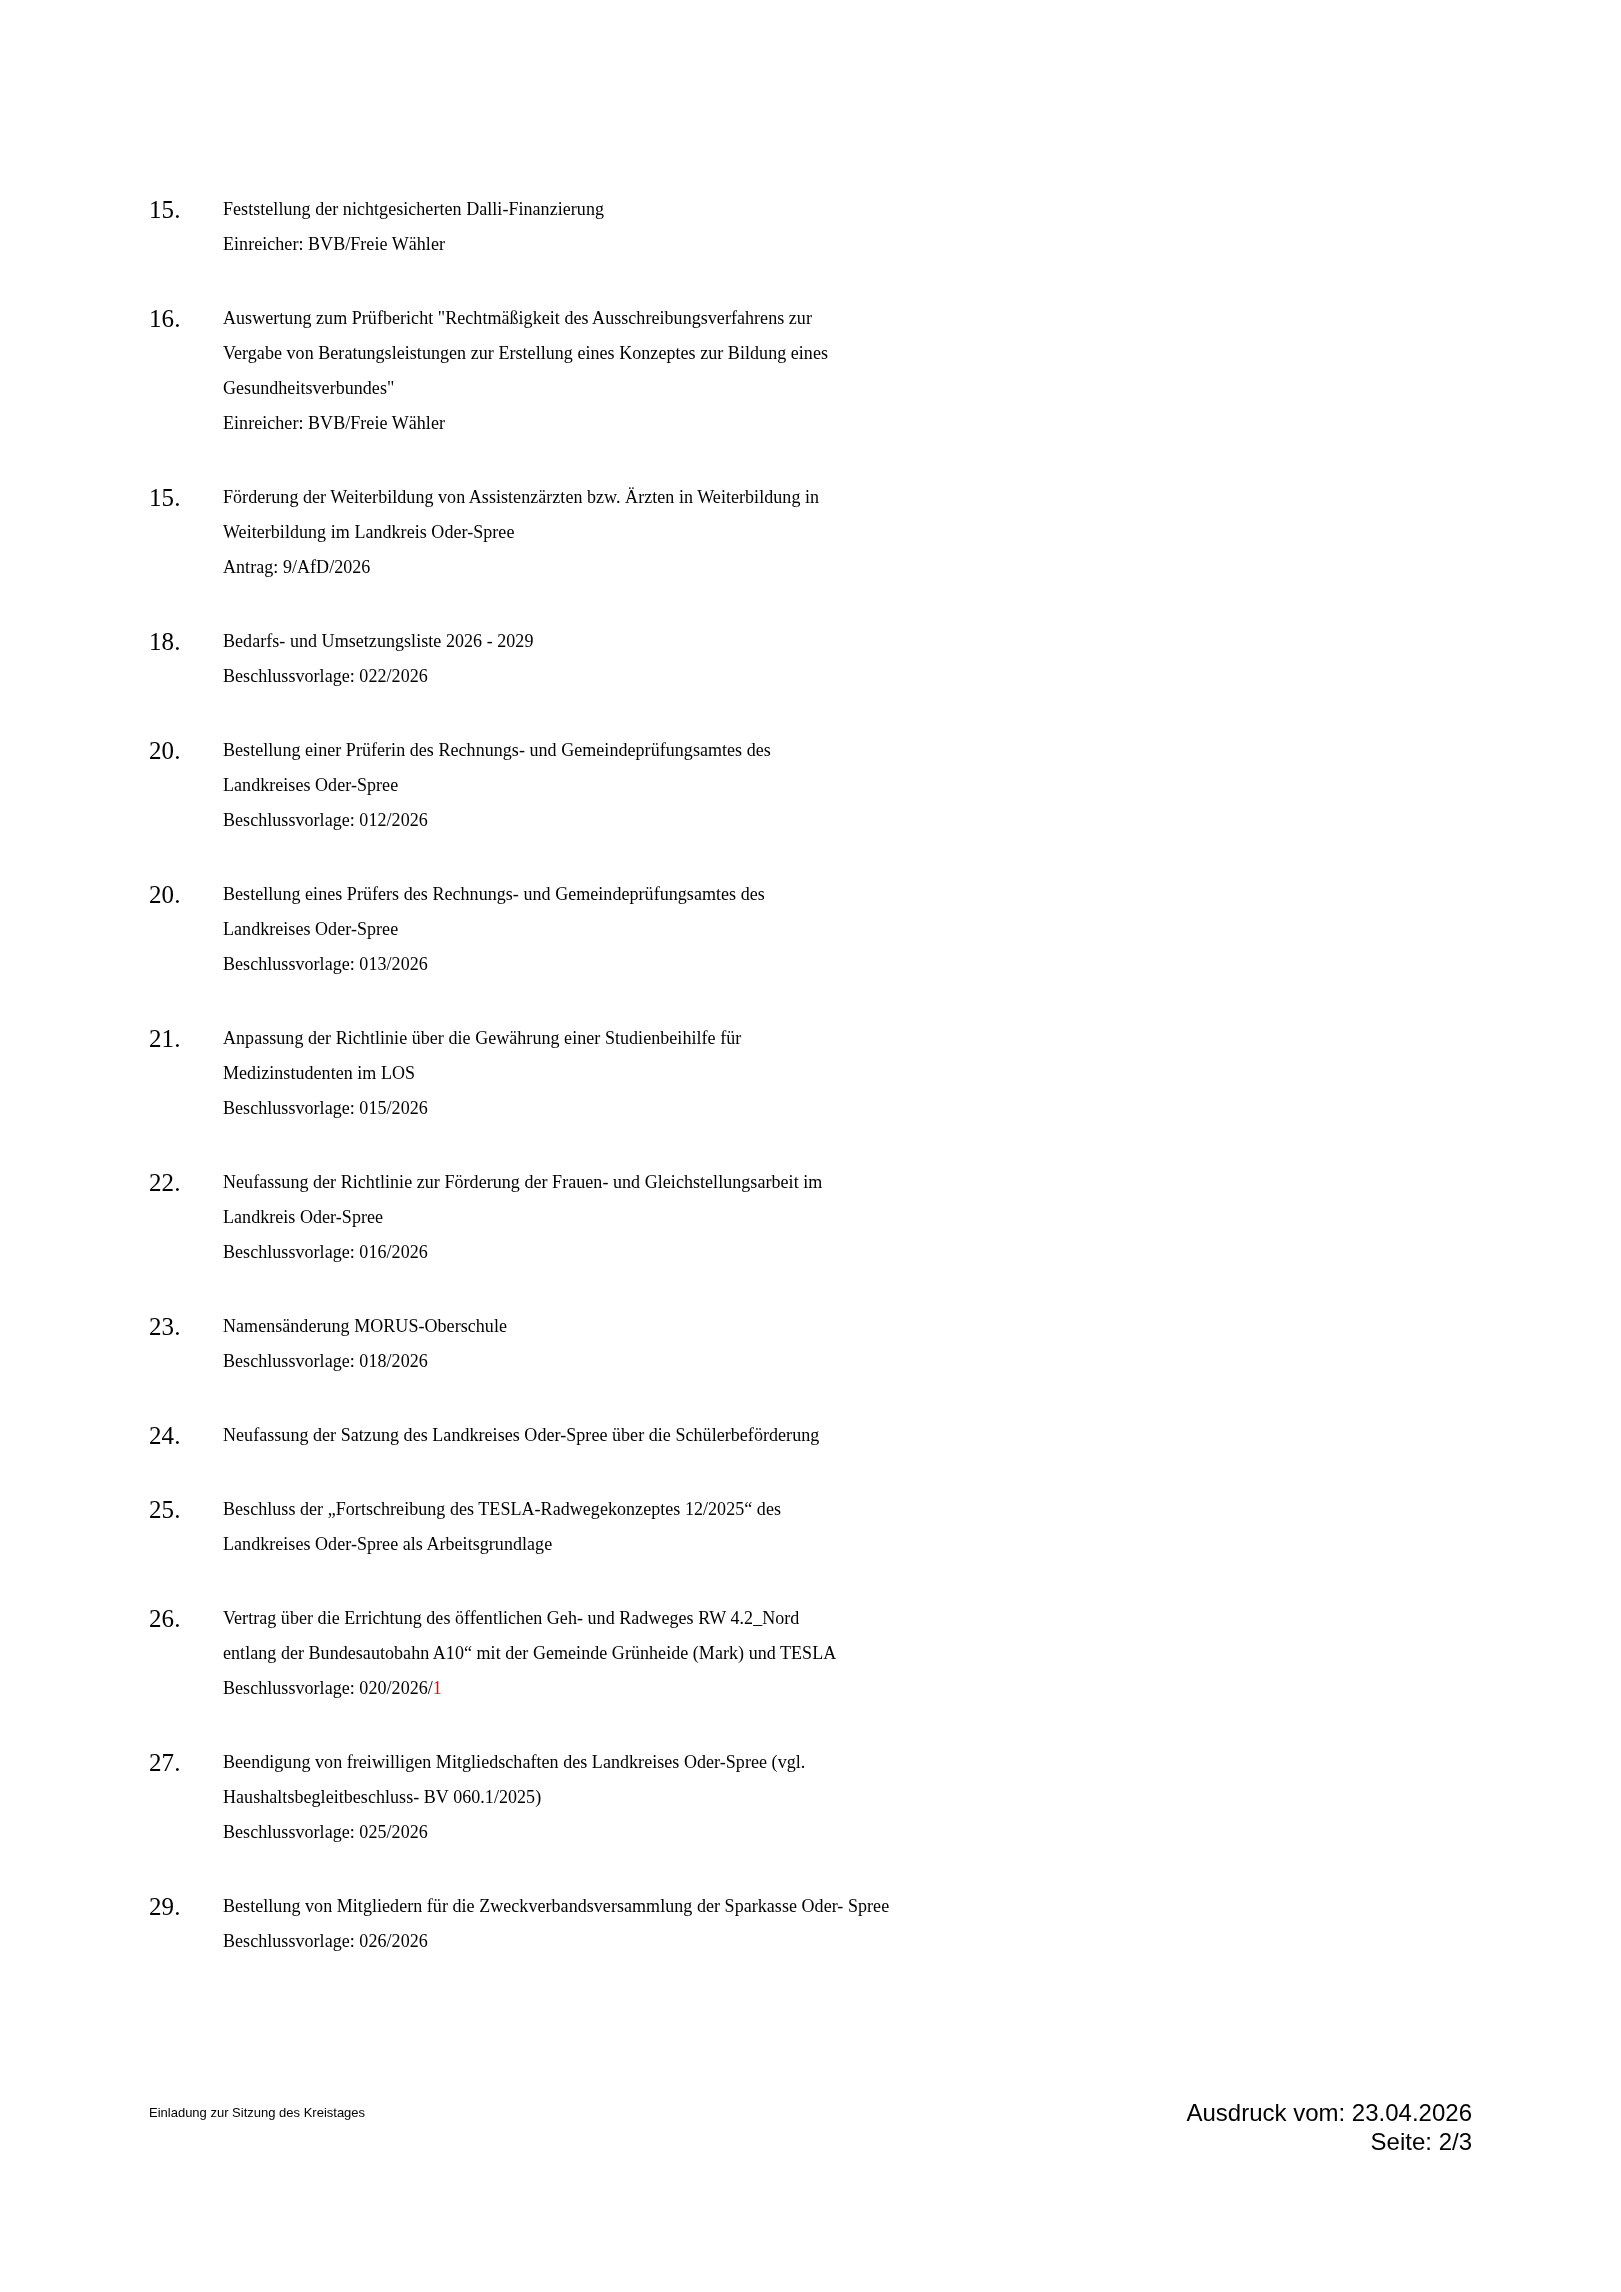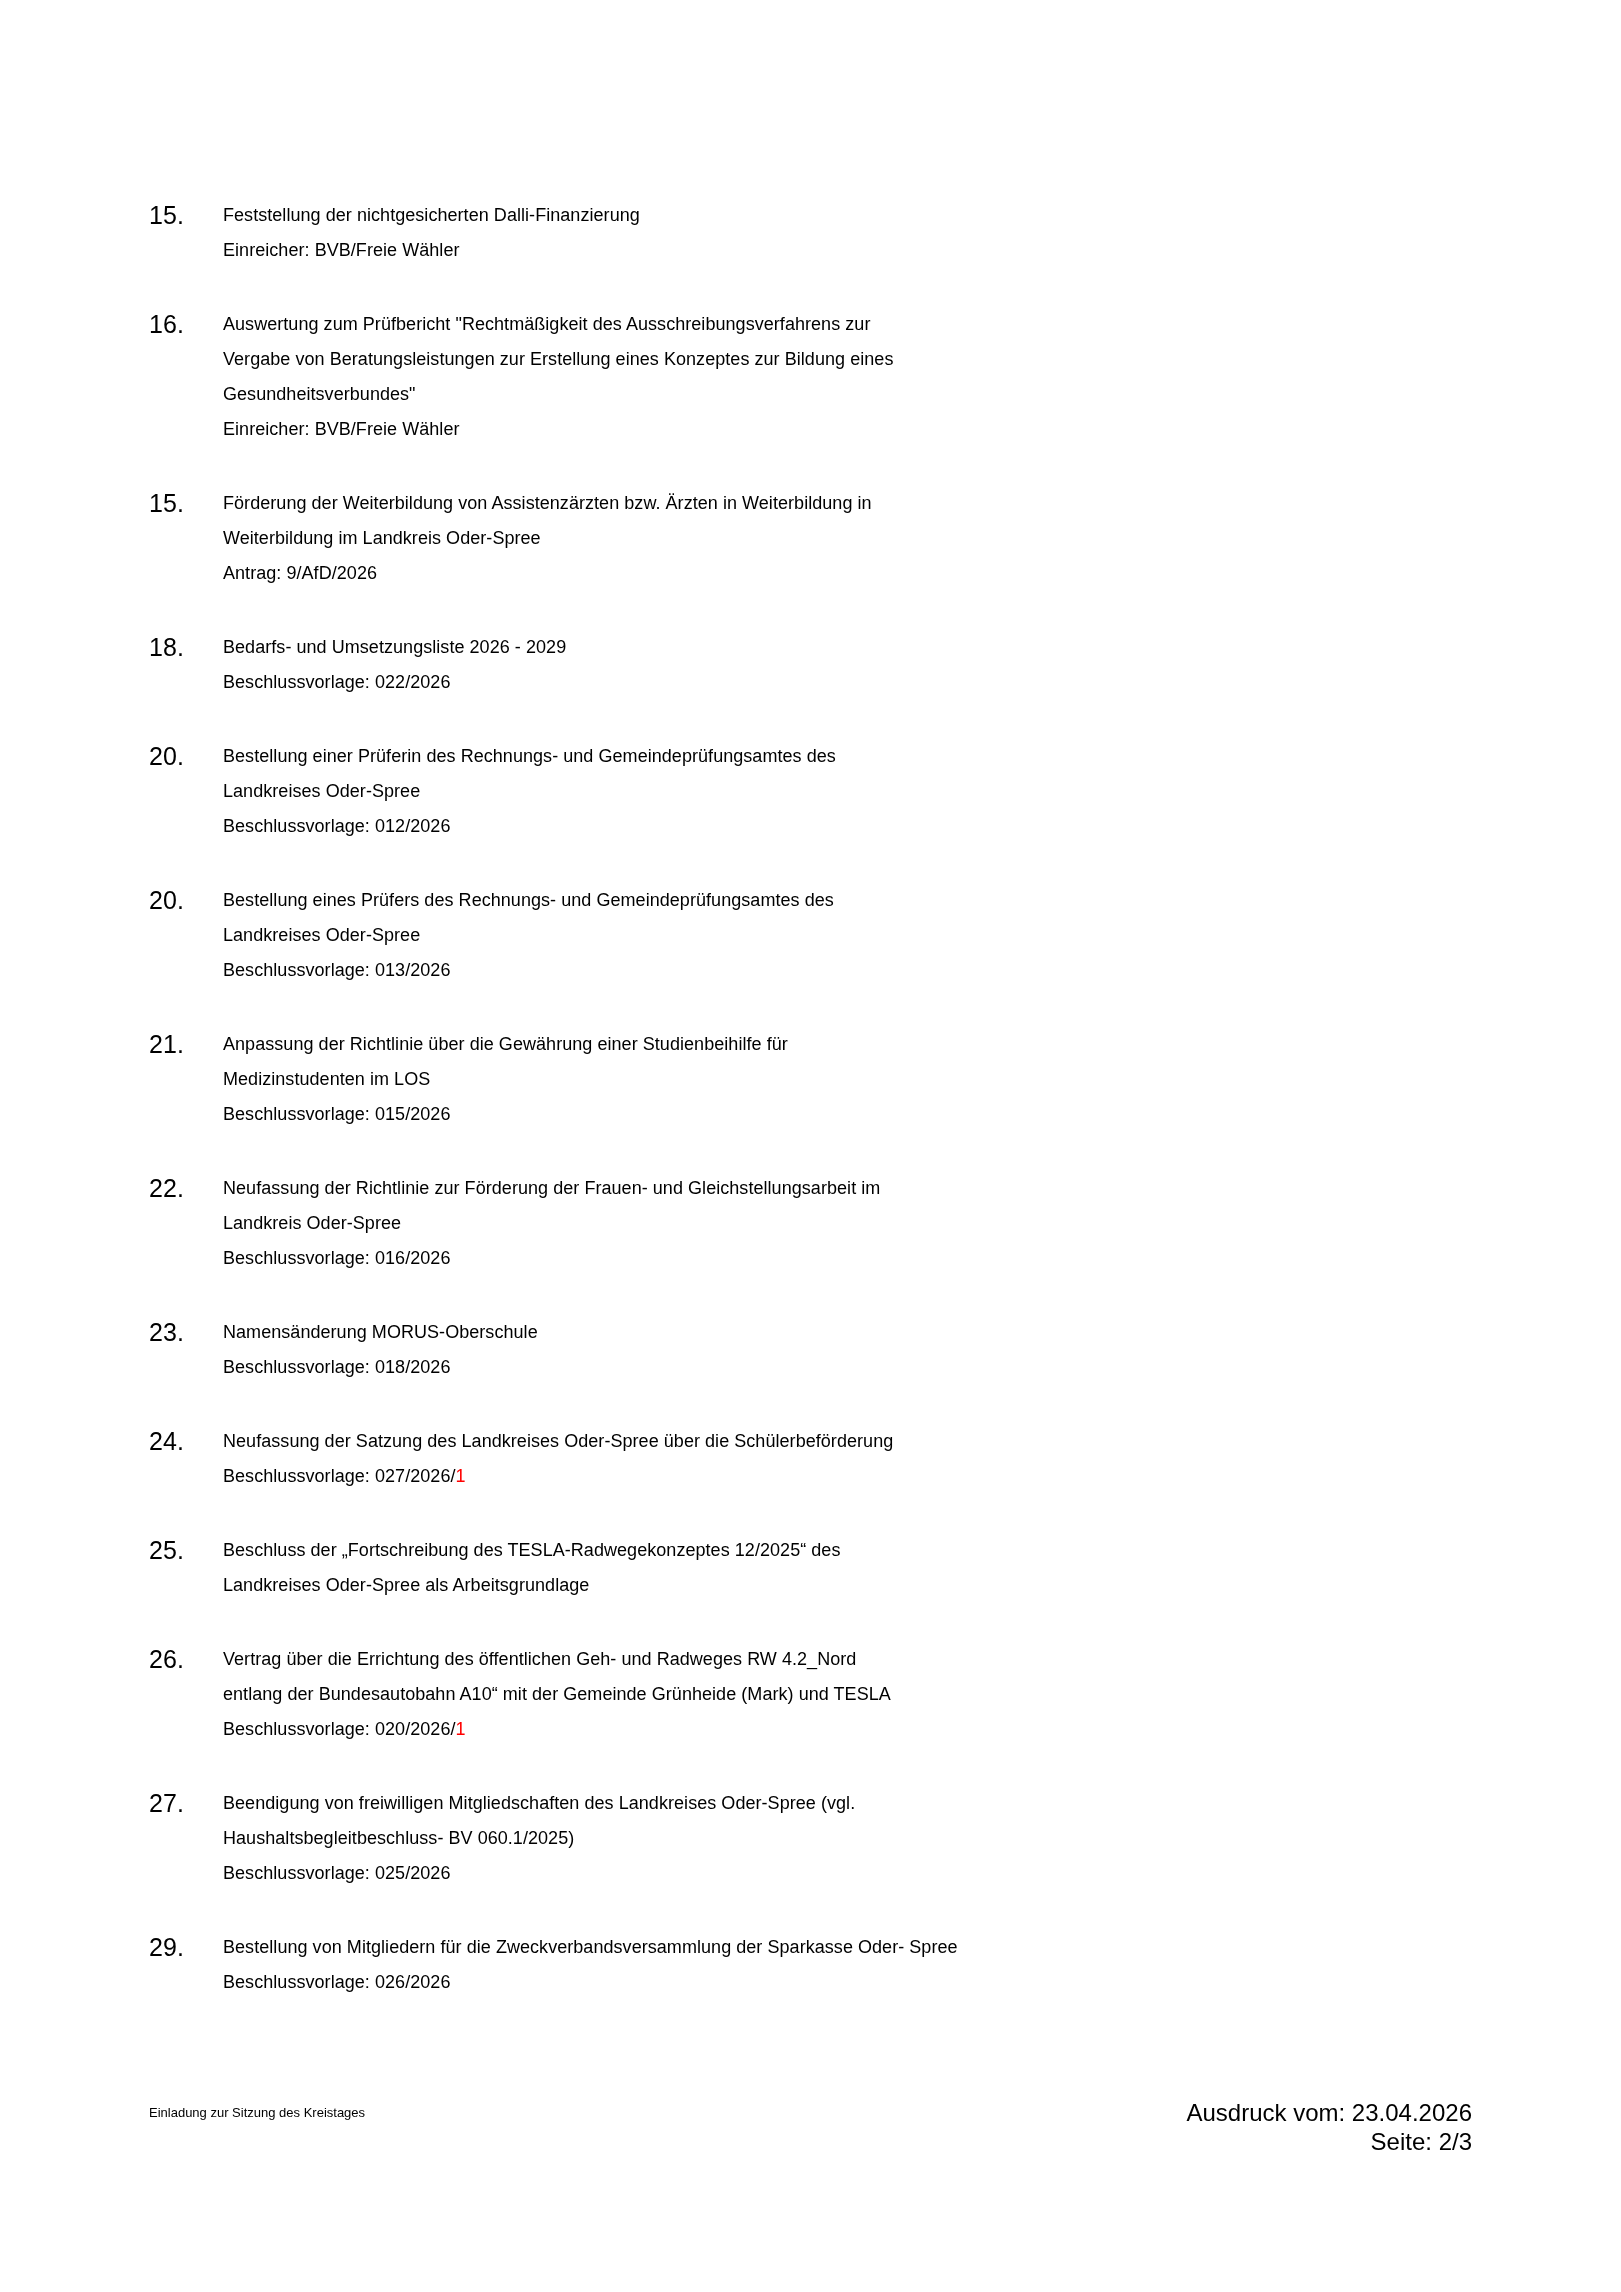--- a/index.html
+++ b/index.html
@@ -15,22 +15,23 @@
     position: relative;
     width: 1621px;
     height: 2293px;
     background: #ffffff;
     box-sizing: border-box;
     overflow: hidden;
   }
   .content {
     position: absolute;
     left: 149px;
-    top: 198px;
+    top: 192px;
     width: 1313px;
+    font-family: Liberation Serif, serif;
   }
   .agenda-item {
     display: flex;
     align-items: flex-start;
     margin-bottom: 39px;
   }
   .agenda-item:last-child {
     margin-bottom: 18px;
   }
   .item-number {
@@ -152,21 +153,20 @@
         <div class="item-number">23.</div>
         <div class="item-body">
           <div class="item-line"><span>Namensänderung MORUS-Oberschule</span></div>
           <div class="item-line"><span>Beschlussvorlage: 018/2026</span></div>
         </div>
       </div>
       <div class="agenda-item">
         <div class="item-number">24.</div>
         <div class="item-body">
           <div class="item-line"><span>Neufassung der Satzung des Landkreises Oder-Spree über die Schülerbeförderung</span></div>
-          <div class="item-line"><span>Beschlussvorlage: 027/2026/</span><span class="rev-mark">1</span></div>
         </div>
       </div>
       <div class="agenda-item">
         <div class="item-number">25.</div>
         <div class="item-body">
           <div class="item-line"><span>Beschluss der „Fortschreibung des TESLA-Radwegekonzeptes 12/2025“ des</span></div>
           <div class="item-line"><span>Landkreises Oder-Spree als Arbeitsgrundlage</span></div>
         </div>
       </div>
       <div class="agenda-item">

